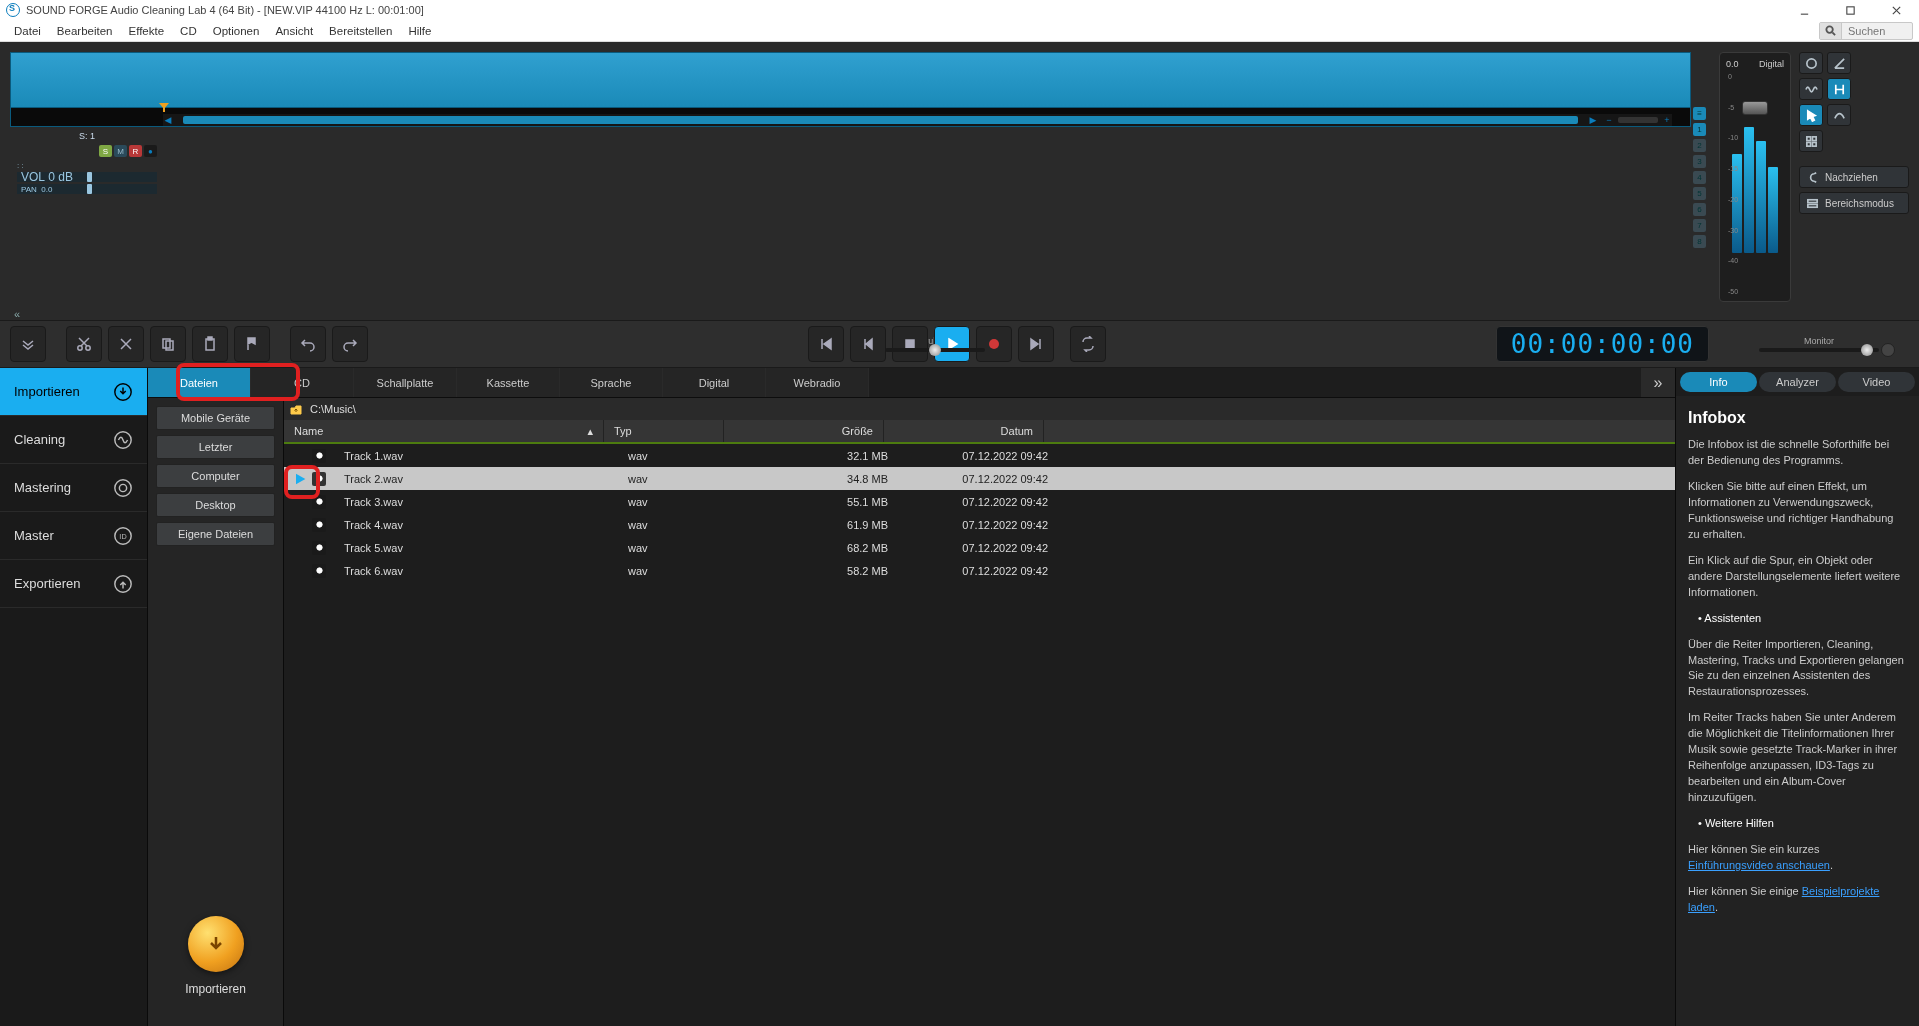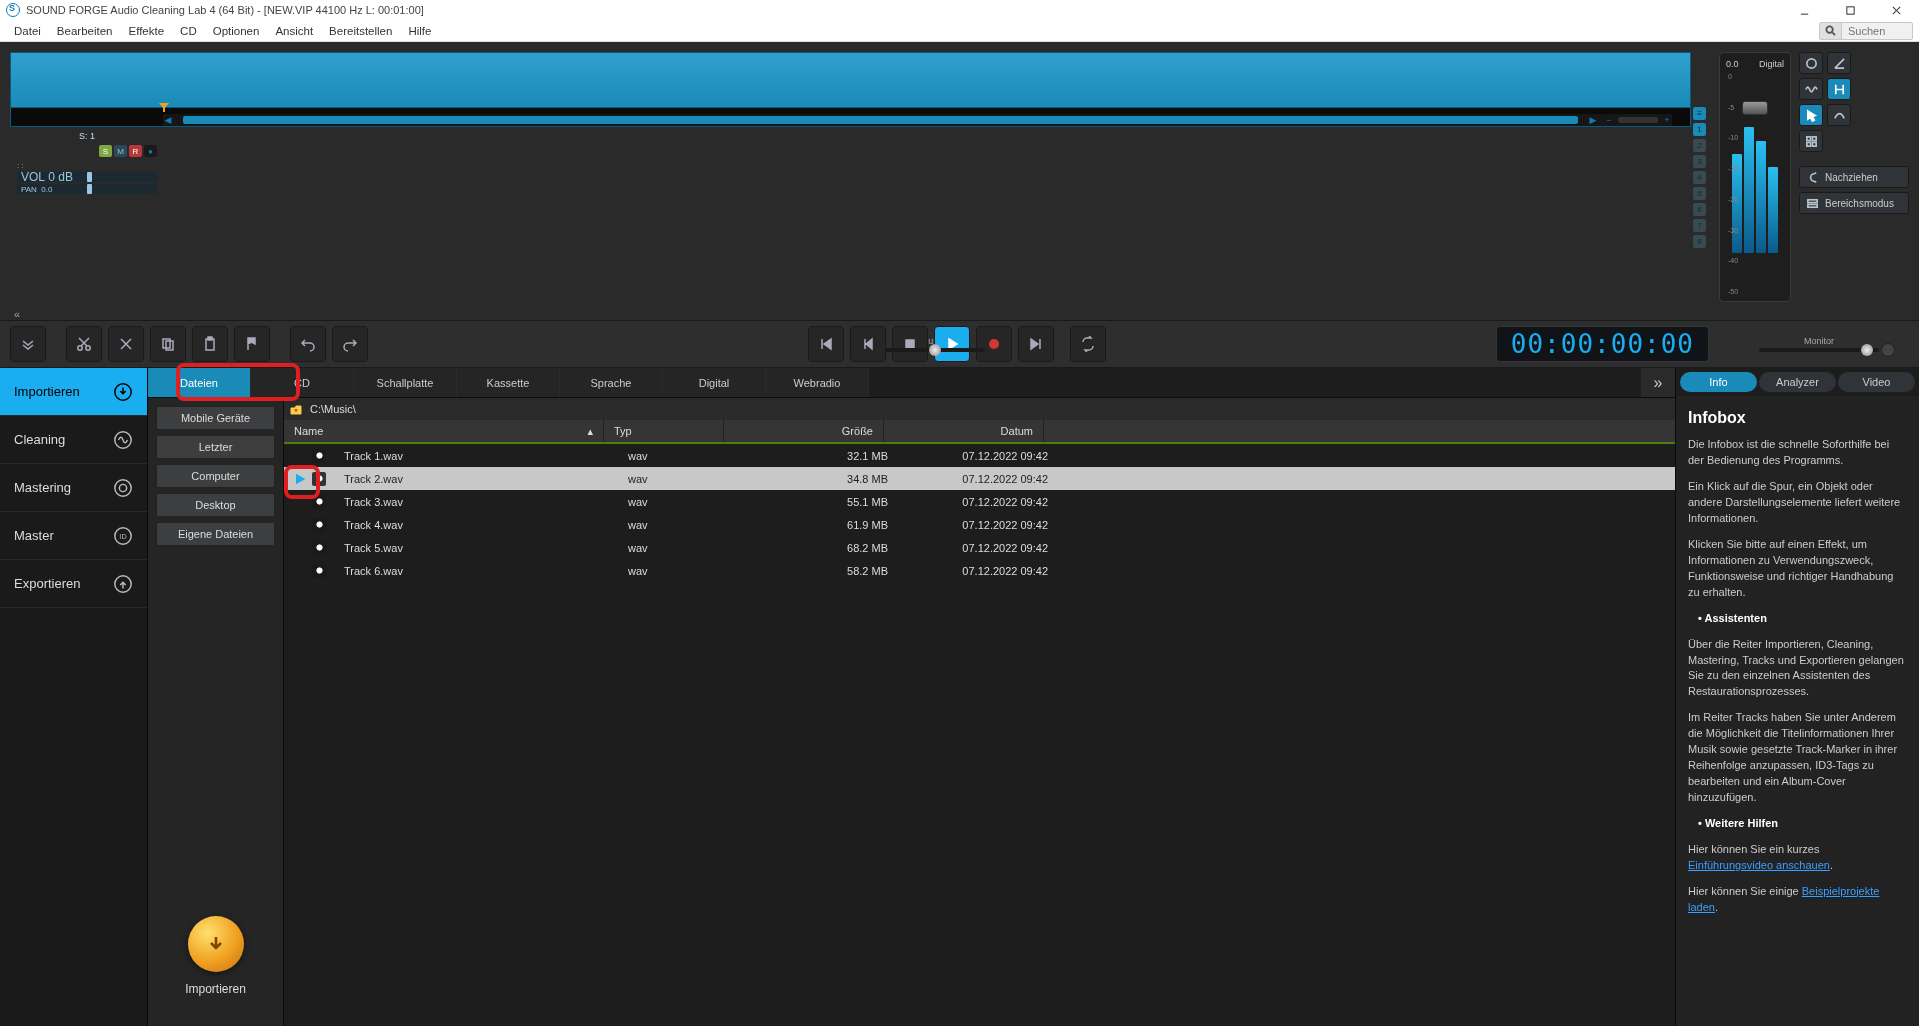--- a/index.html
+++ b/index.html
@@ -130,21 +130,21 @@
 .highlight{position:absolute;border:4px solid #e02020;border-radius:8px;pointer-events:none;z-index:50;}
 
 
 .rightcol{width:244px;background:#222;border-left:1px solid #0a0a0a;display:flex;flex-direction:column;}
 .rtabs{height:28px;display:flex;background:#1d1d1d;padding:4px;gap:2px;}
 .rtab{flex:1;display:flex;align-items:center;justify-content:center;font-size:11px;color:#ccc;background:#303438;border-radius:10px;}
 .rtab.active{background:#1a8ab8;color:#fff;}
 .rcontent{padding:10px 12px;font-size:11px;color:#ccc;line-height:1.45;overflow:hidden;}
 .rcontent h3{font-size:16px;color:#fff;margin-bottom:8px;font-weight:600;}
 .rcontent p{margin-bottom:10px;}
-.rcontent .bul{margin:6px 0 10px 10px;font-weight:700;color:#fff;}
+.rcontent .bul{margin:6px 0 10px 10px;font-weight:400;color:#fff;}
 .rcontent a{color:#3aa0ff;text-decoration:underline;}
 </style>
 </head>
 <body>
 
 <div class="titlebar">
   <span class="logo"></span>
   <span>SOUND FORGE Audio Cleaning Lab 4 (64 Bit) - [NEW.VIP   44100 Hz L: 00:01:00]</span>
   <div class="winbtns">
     <div class="winbtn">
@@ -620,22 +620,22 @@
 
   <div class="rightcol">
     <div class="rtabs">
       <div class="rtab active">Info</div>
       <div class="rtab">Analyzer</div>
       <div class="rtab">Video</div>
     </div>
     <div class="rcontent">
       <h3>Infobox</h3>
       <p>Die Infobox ist die schnelle Soforthilfe bei der Bedienung des Programms.</p>
+      <p>Klicken Sie bitte auf einen Effekt, um Informationen zu Verwendungszweck, Funktionsweise und richtiger Handhabung zu erhalten.</p>
       <p>Ein Klick auf die Spur, ein Objekt oder andere Darstellungselemente liefert weitere Informationen.</p>
-      <p>Klicken Sie bitte auf einen Effekt, um Informationen zu Verwendungszweck, Funktionsweise und richtiger Handhabung zu erhalten.</p>
       <p class="bul">• Assistenten</p>
       <p>Über die Reiter Importieren, Cleaning, Mastering, Tracks und Exportieren gelangen Sie zu den einzelnen Assistenten des Restaurationsprozesses.</p>
       <p>Im Reiter Tracks haben Sie unter Anderem die Möglichkeit die Titelinformationen Ihrer Musik sowie gesetzte Track-Marker in ihrer Reihenfolge anzupassen, ID3-Tags zu bearbeiten und ein Album-Cover hinzuzufügen.</p>
       <p class="bul">• Weitere Hilfen</p>
       <p><span>Hier können Sie ein kurzes </span><a>Einführungsvideo anschauen</a><span>.</span></p>
       <p><span>Hier können Sie einige </span><a>Beispielprojekte laden</a><span>.</span></p>
     </div>
   </div>
 </div>
 </div>

